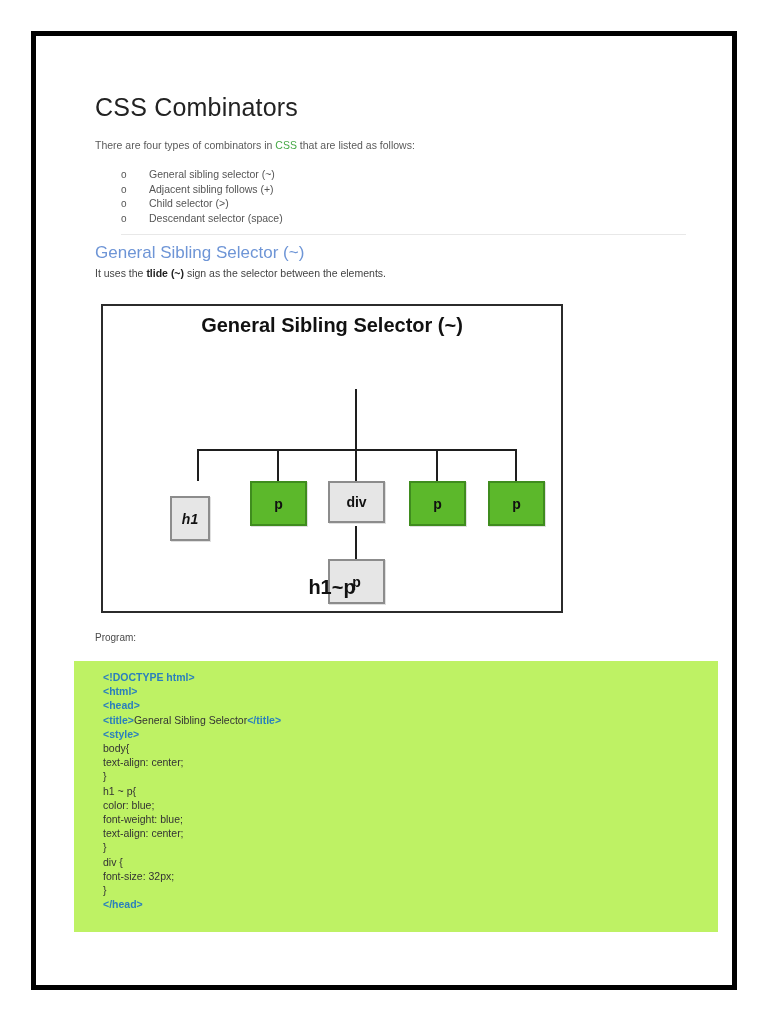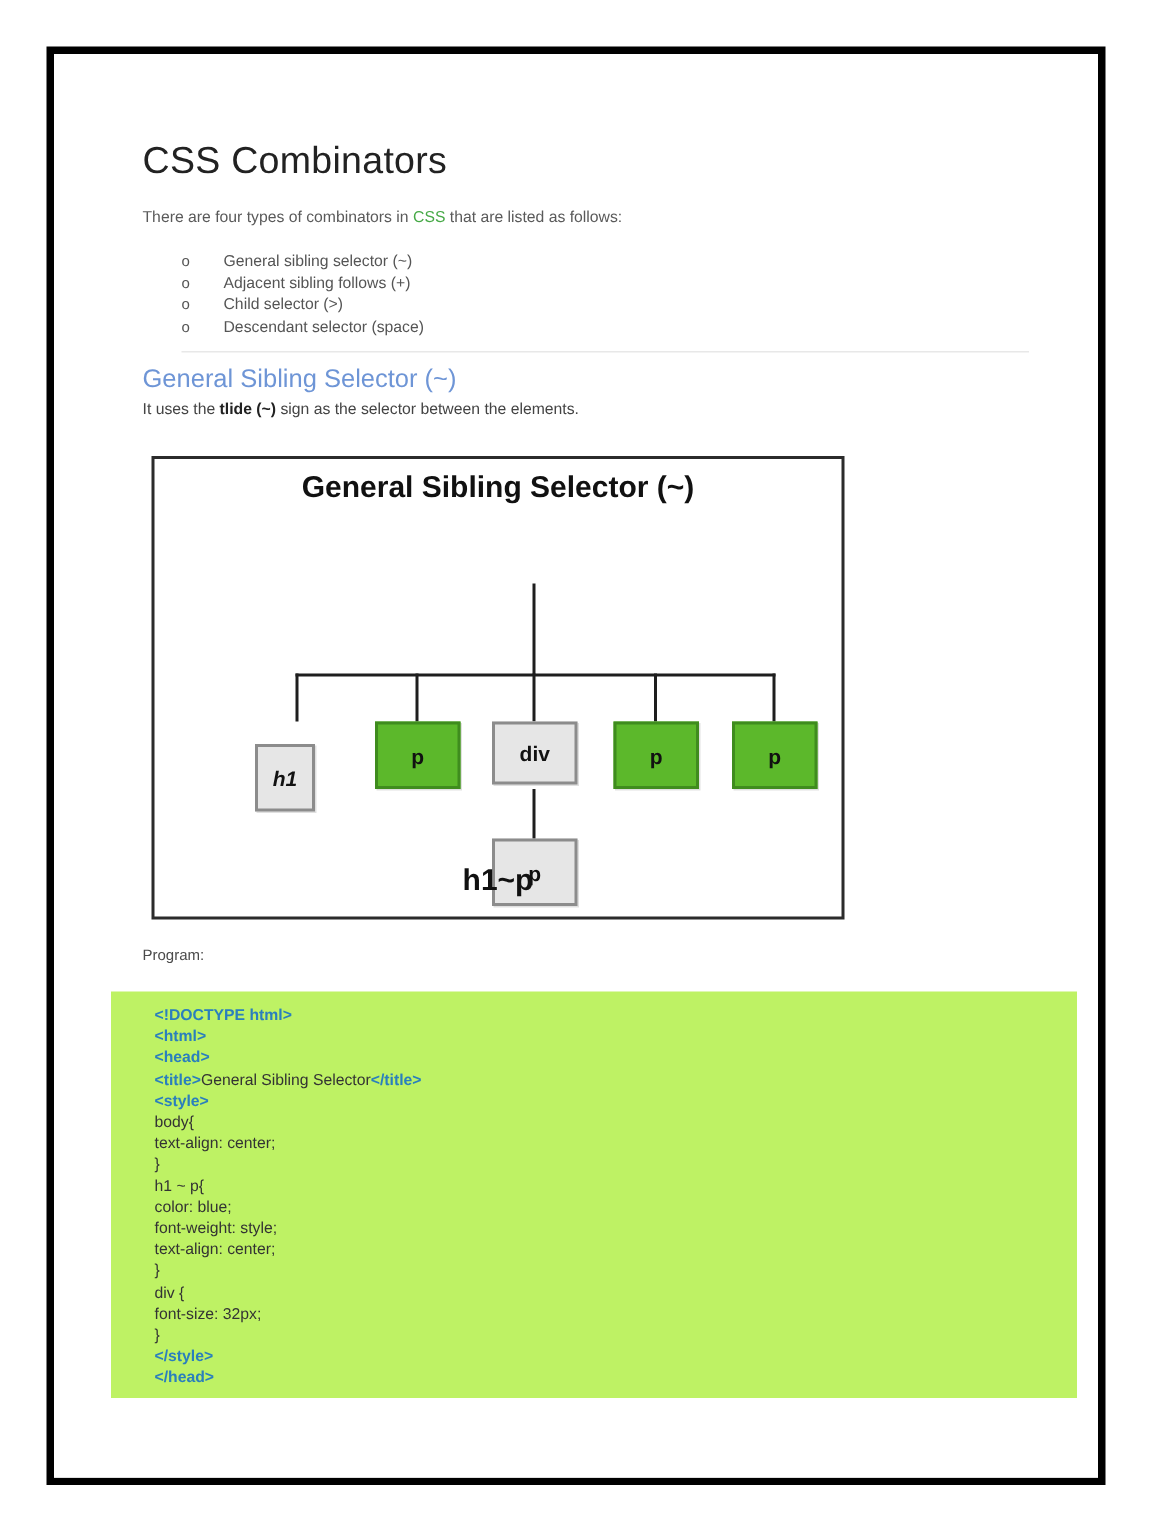--- a/index.html
+++ b/index.html
@@ -210,24 +210,23 @@
         <div class="code-line"><span class="tag">&lt;!DOCTYPE html</span><span class="tag">&gt;</span></div>
         <div class="code-line"><span class="tag">&lt;html&gt;</span></div>
         <div class="code-line"><span class="tag">&lt;head&gt;</span></div>
         <div class="code-line"><span class="tag">&lt;title&gt;</span><span class="tag-plain">General Sibling Selector</span><span class="tag">&lt;/title&gt;</span></div>
         <div class="code-line"><span class="tag">&lt;style&gt;</span></div>
         <div class="code-line"><span class="tag-plain">body{</span></div>
         <div class="code-line"><span class="tag-plain">text-align: center;</span></div>
         <div class="code-line"><span class="tag-plain">}</span></div>
         <div class="code-line"><span class="tag-plain">h1 ~ p{</span></div>
         <div class="code-line"><span class="tag-plain">color: blue;</span></div>
-        <div class="code-line"><span class="tag-plain">font-weight: style;</span></div>
+        <div class="code-line"><span class="tag-plain">font-weight: blue;</span></div>
         <div class="code-line"><span class="tag-plain">text-align: center;</span></div>
         <div class="code-line"><span class="tag-plain">}</span></div>
         <div class="code-line"><span class="tag-plain">div {</span></div>
         <div class="code-line"><span class="tag-plain">font-size: 32px;</span></div>
         <div class="code-line"><span class="tag-plain">}</span></div>
-        <div class="code-line"><span class="tag">&lt;/style&gt;</span></div>
         <div class="code-line"><span class="tag">&lt;/head&gt;</span></div>
       </div>
 
   </div>
 </div>
 
 </body></html>

